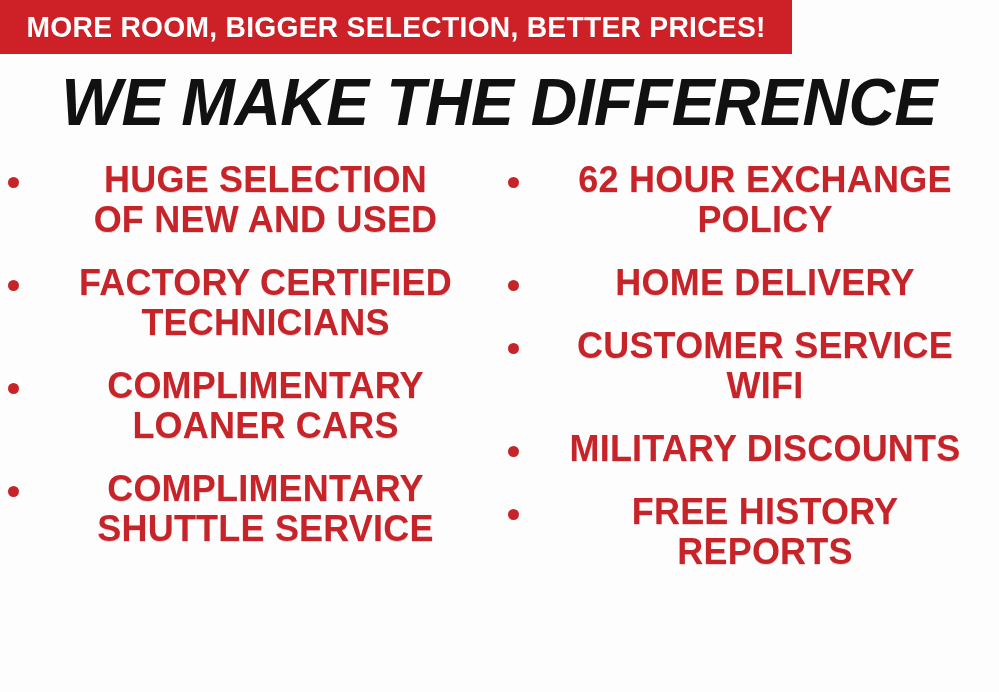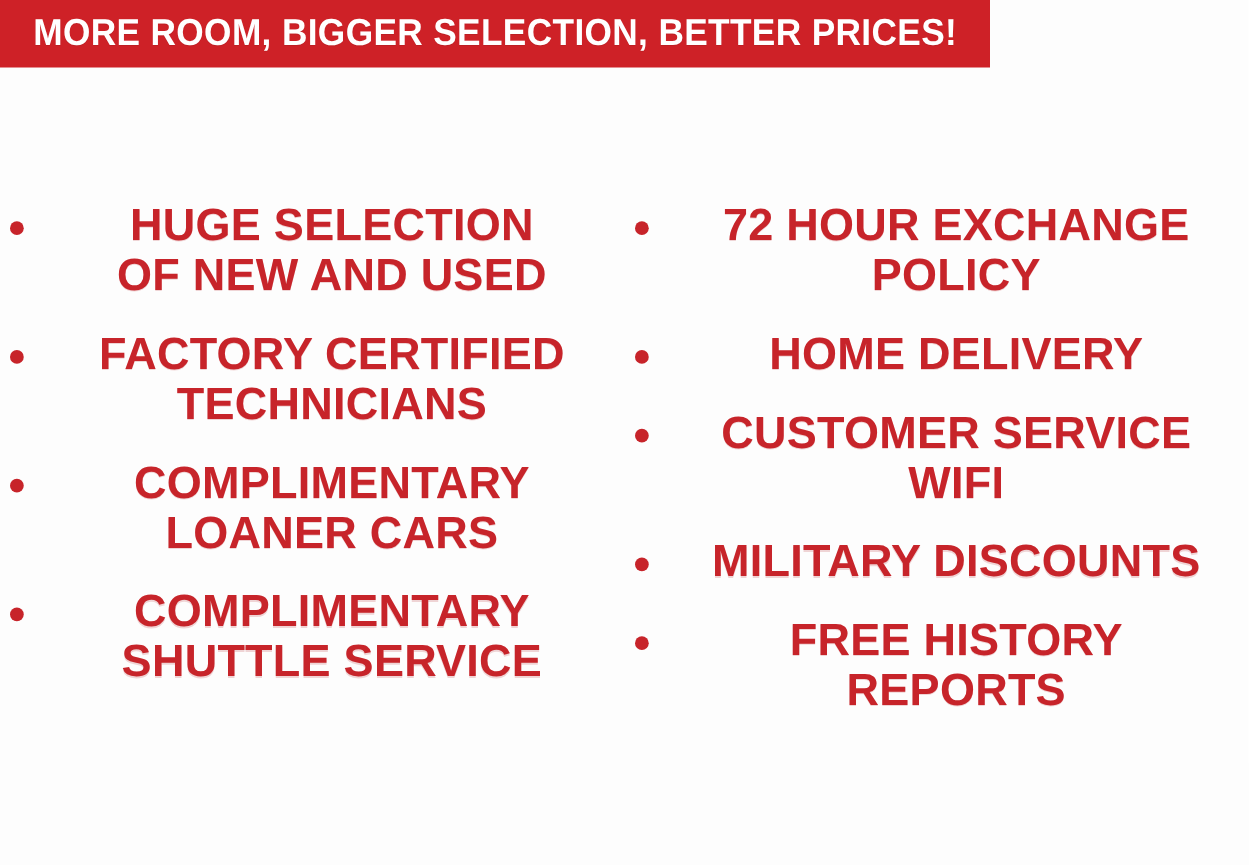--- a/index.html
+++ b/index.html
@@ -113,20 +113,23 @@
 </style>
 </head>
 <body>
 
 <div id="poster">
 
   <div id="banner">
     <div id="banner-text">MORE ROOM, BIGGER SELECTION, BETTER PRICES!</div>
   </div>
 
+  <div id="headline">
+    <div id="headline-text">WE MAKE THE DIFFERENCE</div>
+  </div>
 
   <div id="columns">
 
     <div class="column" id="col-left">
 
       <div class="bullet-item">
         <span class="bullet-dot"></span>
         <span class="bullet-label">HUGE SELECTION
 OF NEW AND USED</span>
       </div>
@@ -149,21 +152,21 @@
         <span class="bullet-label">COMPLIMENTARY
 SHUTTLE SERVICE</span>
       </div>
 
     </div>
 
     <div class="column" id="col-right">
 
       <div class="bullet-item">
         <span class="bullet-dot"></span>
-        <span class="bullet-label">72 HOUR EXCHANGE
+        <span class="bullet-label">62 HOUR EXCHANGE
 POLICY</span>
       </div>
 
       <div class="bullet-item">
         <span class="bullet-dot"></span>
         <span class="bullet-label">HOME DELIVERY</span>
       </div>
 
       <div class="bullet-item">
         <span class="bullet-dot"></span>

